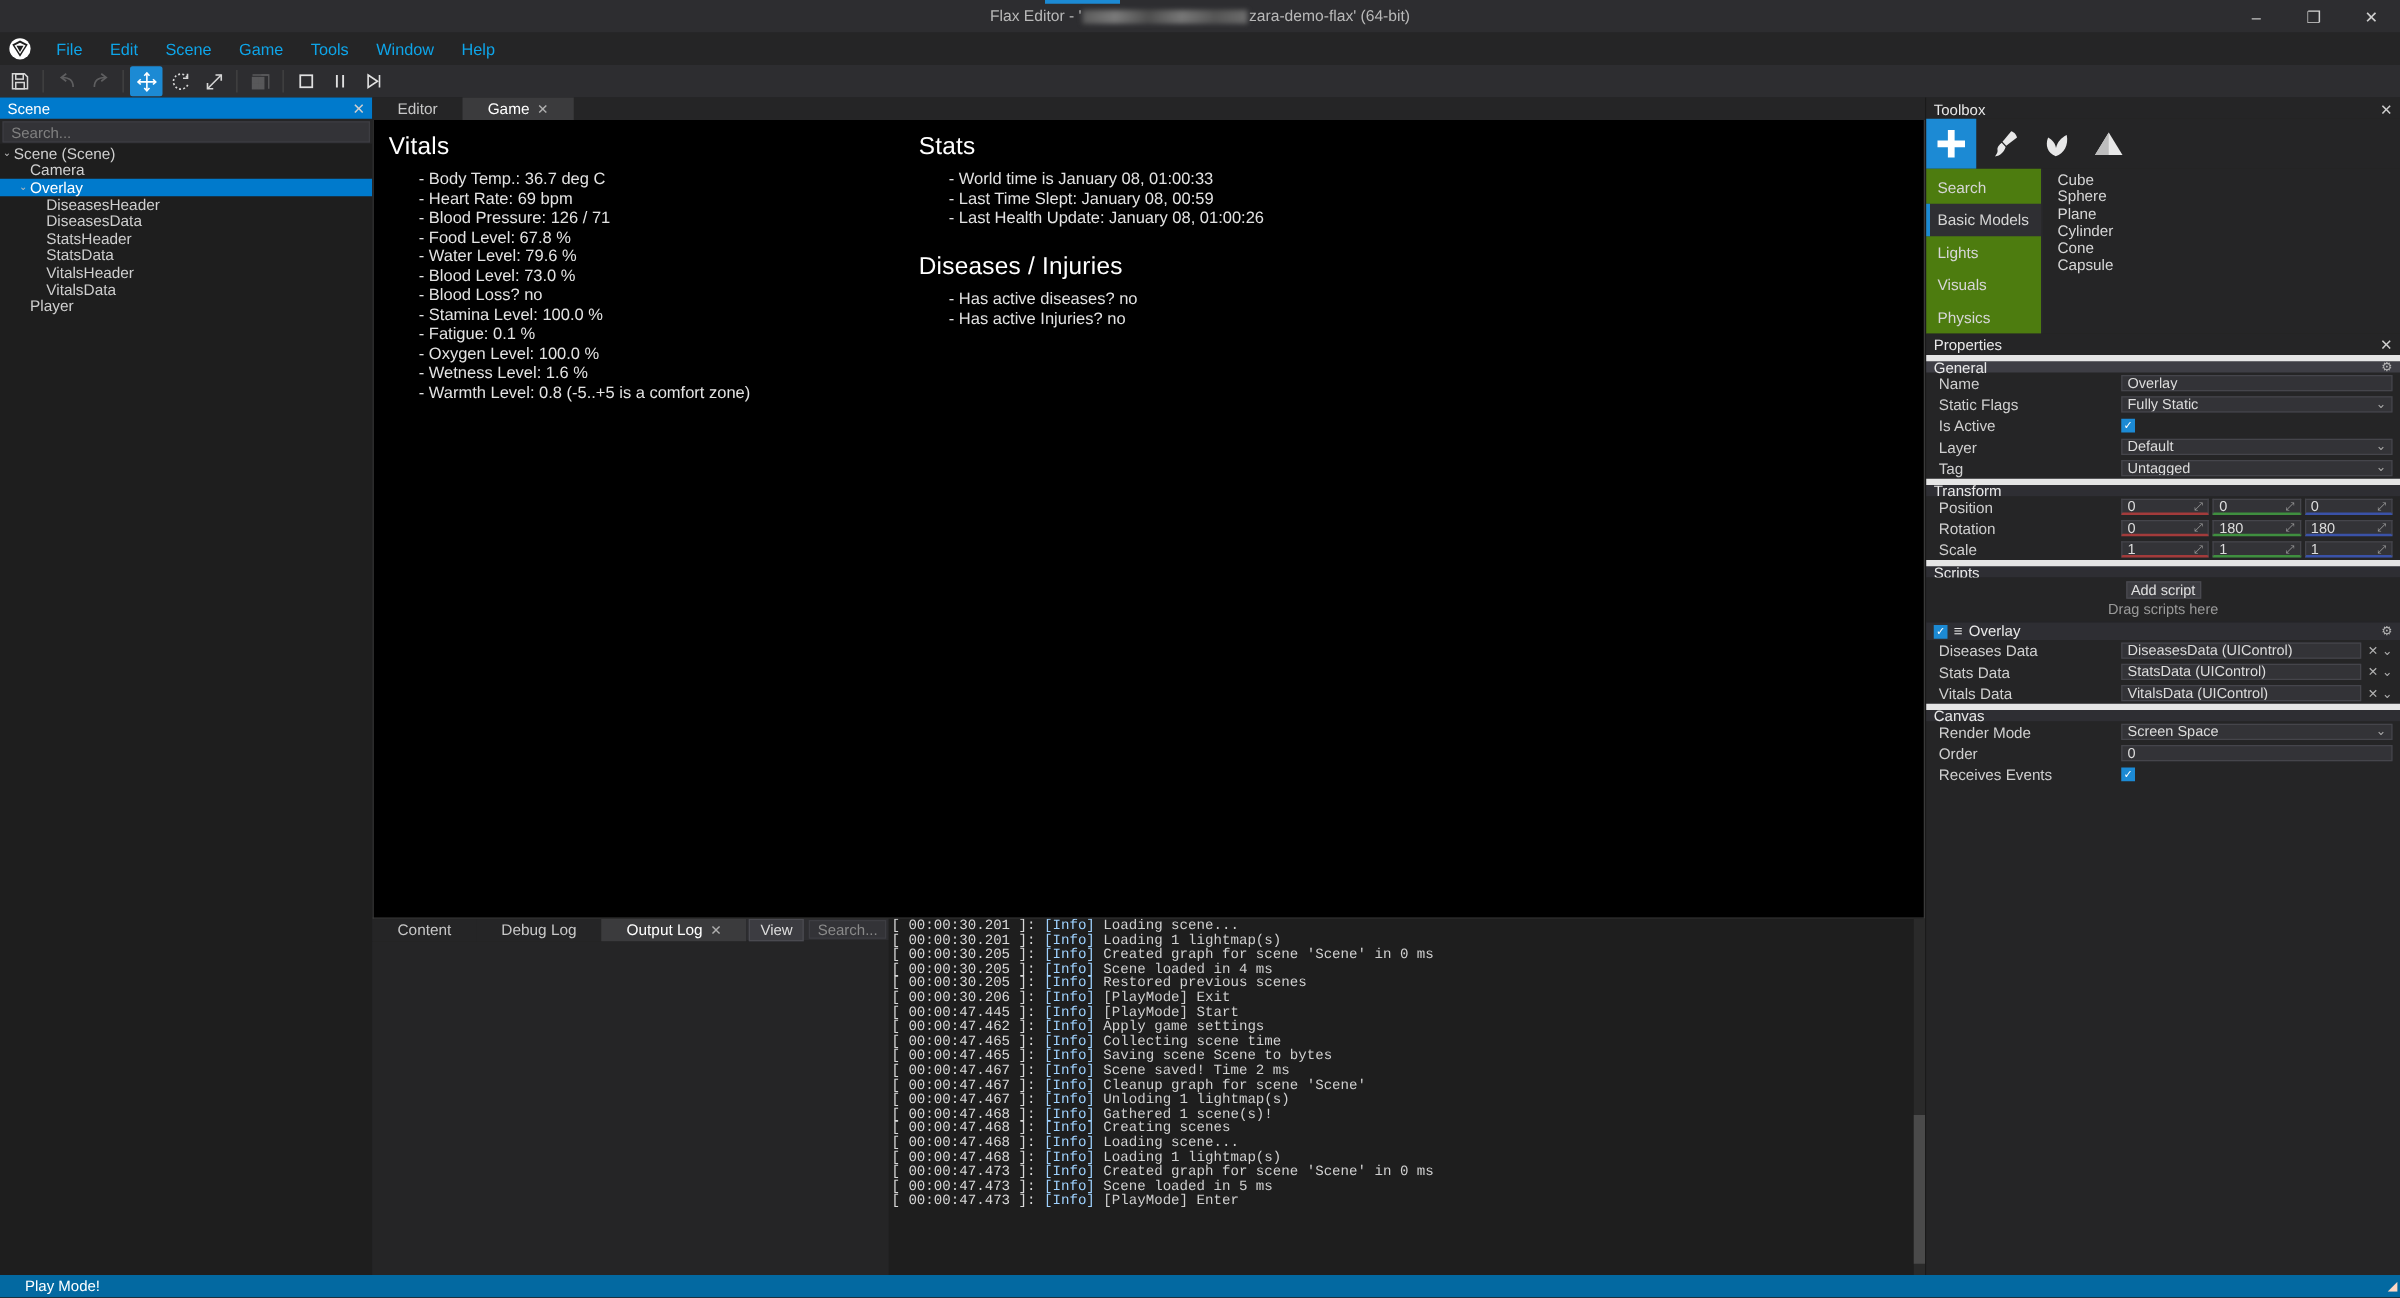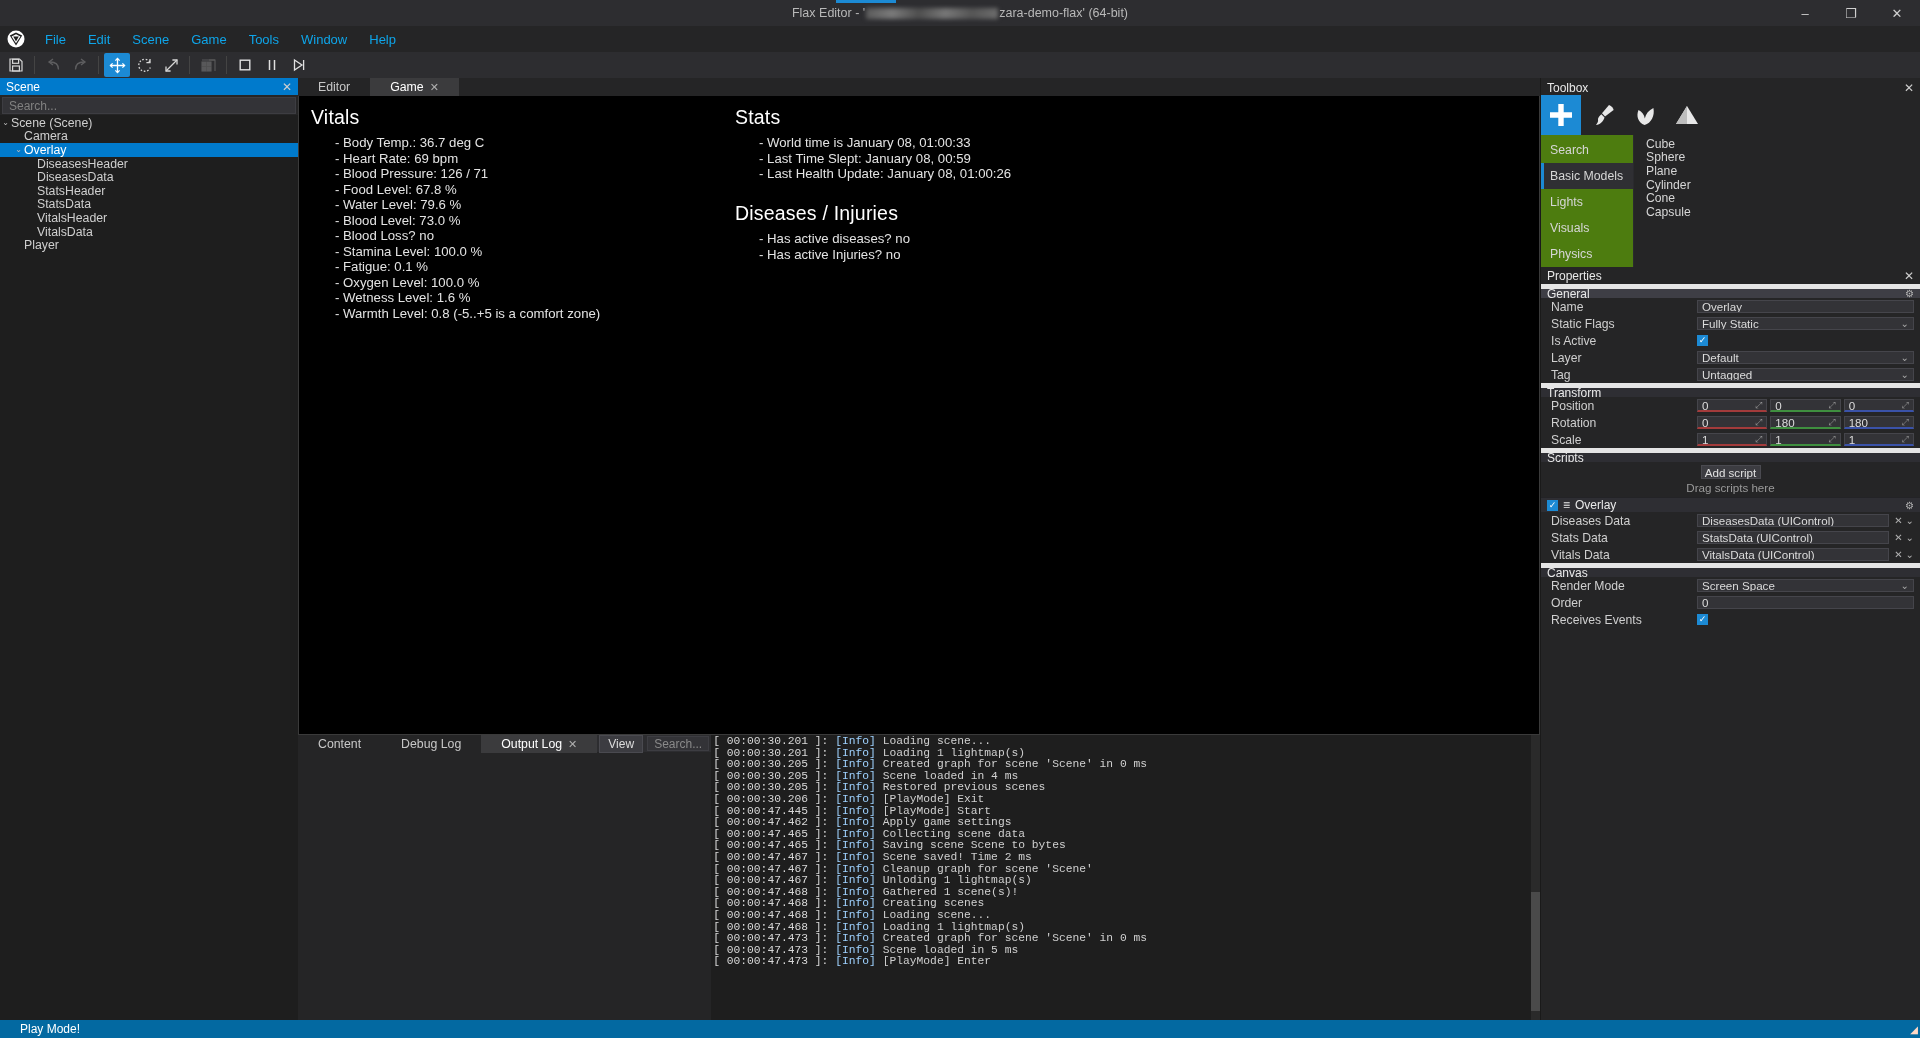--- a/index.html
+++ b/index.html
@@ -428,21 +428,21 @@
         <div class="log-body">
           <div id="log-lines">
               <div class="log-line"><span class="log-ts">[ 00:00:30.201 ]: </span><span class="log-lvl">[Info] </span><span>Loading scene...</span></div>
               <div class="log-line"><span class="log-ts">[ 00:00:30.201 ]: </span><span class="log-lvl">[Info] </span><span>Loading 1 lightmap(s)</span></div>
               <div class="log-line"><span class="log-ts">[ 00:00:30.205 ]: </span><span class="log-lvl">[Info] </span><span>Created graph for scene 'Scene' in 0 ms</span></div>
               <div class="log-line"><span class="log-ts">[ 00:00:30.205 ]: </span><span class="log-lvl">[Info] </span><span>Scene loaded in 4 ms</span></div>
               <div class="log-line"><span class="log-ts">[ 00:00:30.205 ]: </span><span class="log-lvl">[Info] </span><span>Restored previous scenes</span></div>
               <div class="log-line"><span class="log-ts">[ 00:00:30.206 ]: </span><span class="log-lvl">[Info] </span><span>[PlayMode] Exit</span></div>
               <div class="log-line"><span class="log-ts">[ 00:00:47.445 ]: </span><span class="log-lvl">[Info] </span><span>[PlayMode] Start</span></div>
               <div class="log-line"><span class="log-ts">[ 00:00:47.462 ]: </span><span class="log-lvl">[Info] </span><span>Apply game settings</span></div>
-              <div class="log-line"><span class="log-ts">[ 00:00:47.465 ]: </span><span class="log-lvl">[Info] </span><span>Collecting scene data</span></div>
+              <div class="log-line"><span class="log-ts">[ 00:00:47.465 ]: </span><span class="log-lvl">[Info] </span><span>Collecting scene time</span></div>
               <div class="log-line"><span class="log-ts">[ 00:00:47.465 ]: </span><span class="log-lvl">[Info] </span><span>Saving scene Scene to bytes</span></div>
               <div class="log-line"><span class="log-ts">[ 00:00:47.467 ]: </span><span class="log-lvl">[Info] </span><span>Scene saved! Time 2 ms</span></div>
               <div class="log-line"><span class="log-ts">[ 00:00:47.467 ]: </span><span class="log-lvl">[Info] </span><span>Cleanup graph for scene 'Scene'</span></div>
               <div class="log-line"><span class="log-ts">[ 00:00:47.467 ]: </span><span class="log-lvl">[Info] </span><span>Unloding 1 lightmap(s)</span></div>
               <div class="log-line"><span class="log-ts">[ 00:00:47.468 ]: </span><span class="log-lvl">[Info] </span><span>Gathered 1 scene(s)!</span></div>
               <div class="log-line"><span class="log-ts">[ 00:00:47.468 ]: </span><span class="log-lvl">[Info] </span><span>Creating scenes</span></div>
               <div class="log-line"><span class="log-ts">[ 00:00:47.468 ]: </span><span class="log-lvl">[Info] </span><span>Loading scene...</span></div>
               <div class="log-line"><span class="log-ts">[ 00:00:47.468 ]: </span><span class="log-lvl">[Info] </span><span>Loading 1 lightmap(s)</span></div>
               <div class="log-line"><span class="log-ts">[ 00:00:47.473 ]: </span><span class="log-lvl">[Info] </span><span>Created graph for scene 'Scene' in 0 ms</span></div>
               <div class="log-line"><span class="log-ts">[ 00:00:47.473 ]: </span><span class="log-lvl">[Info] </span><span>Scene loaded in 5 ms</span></div>

